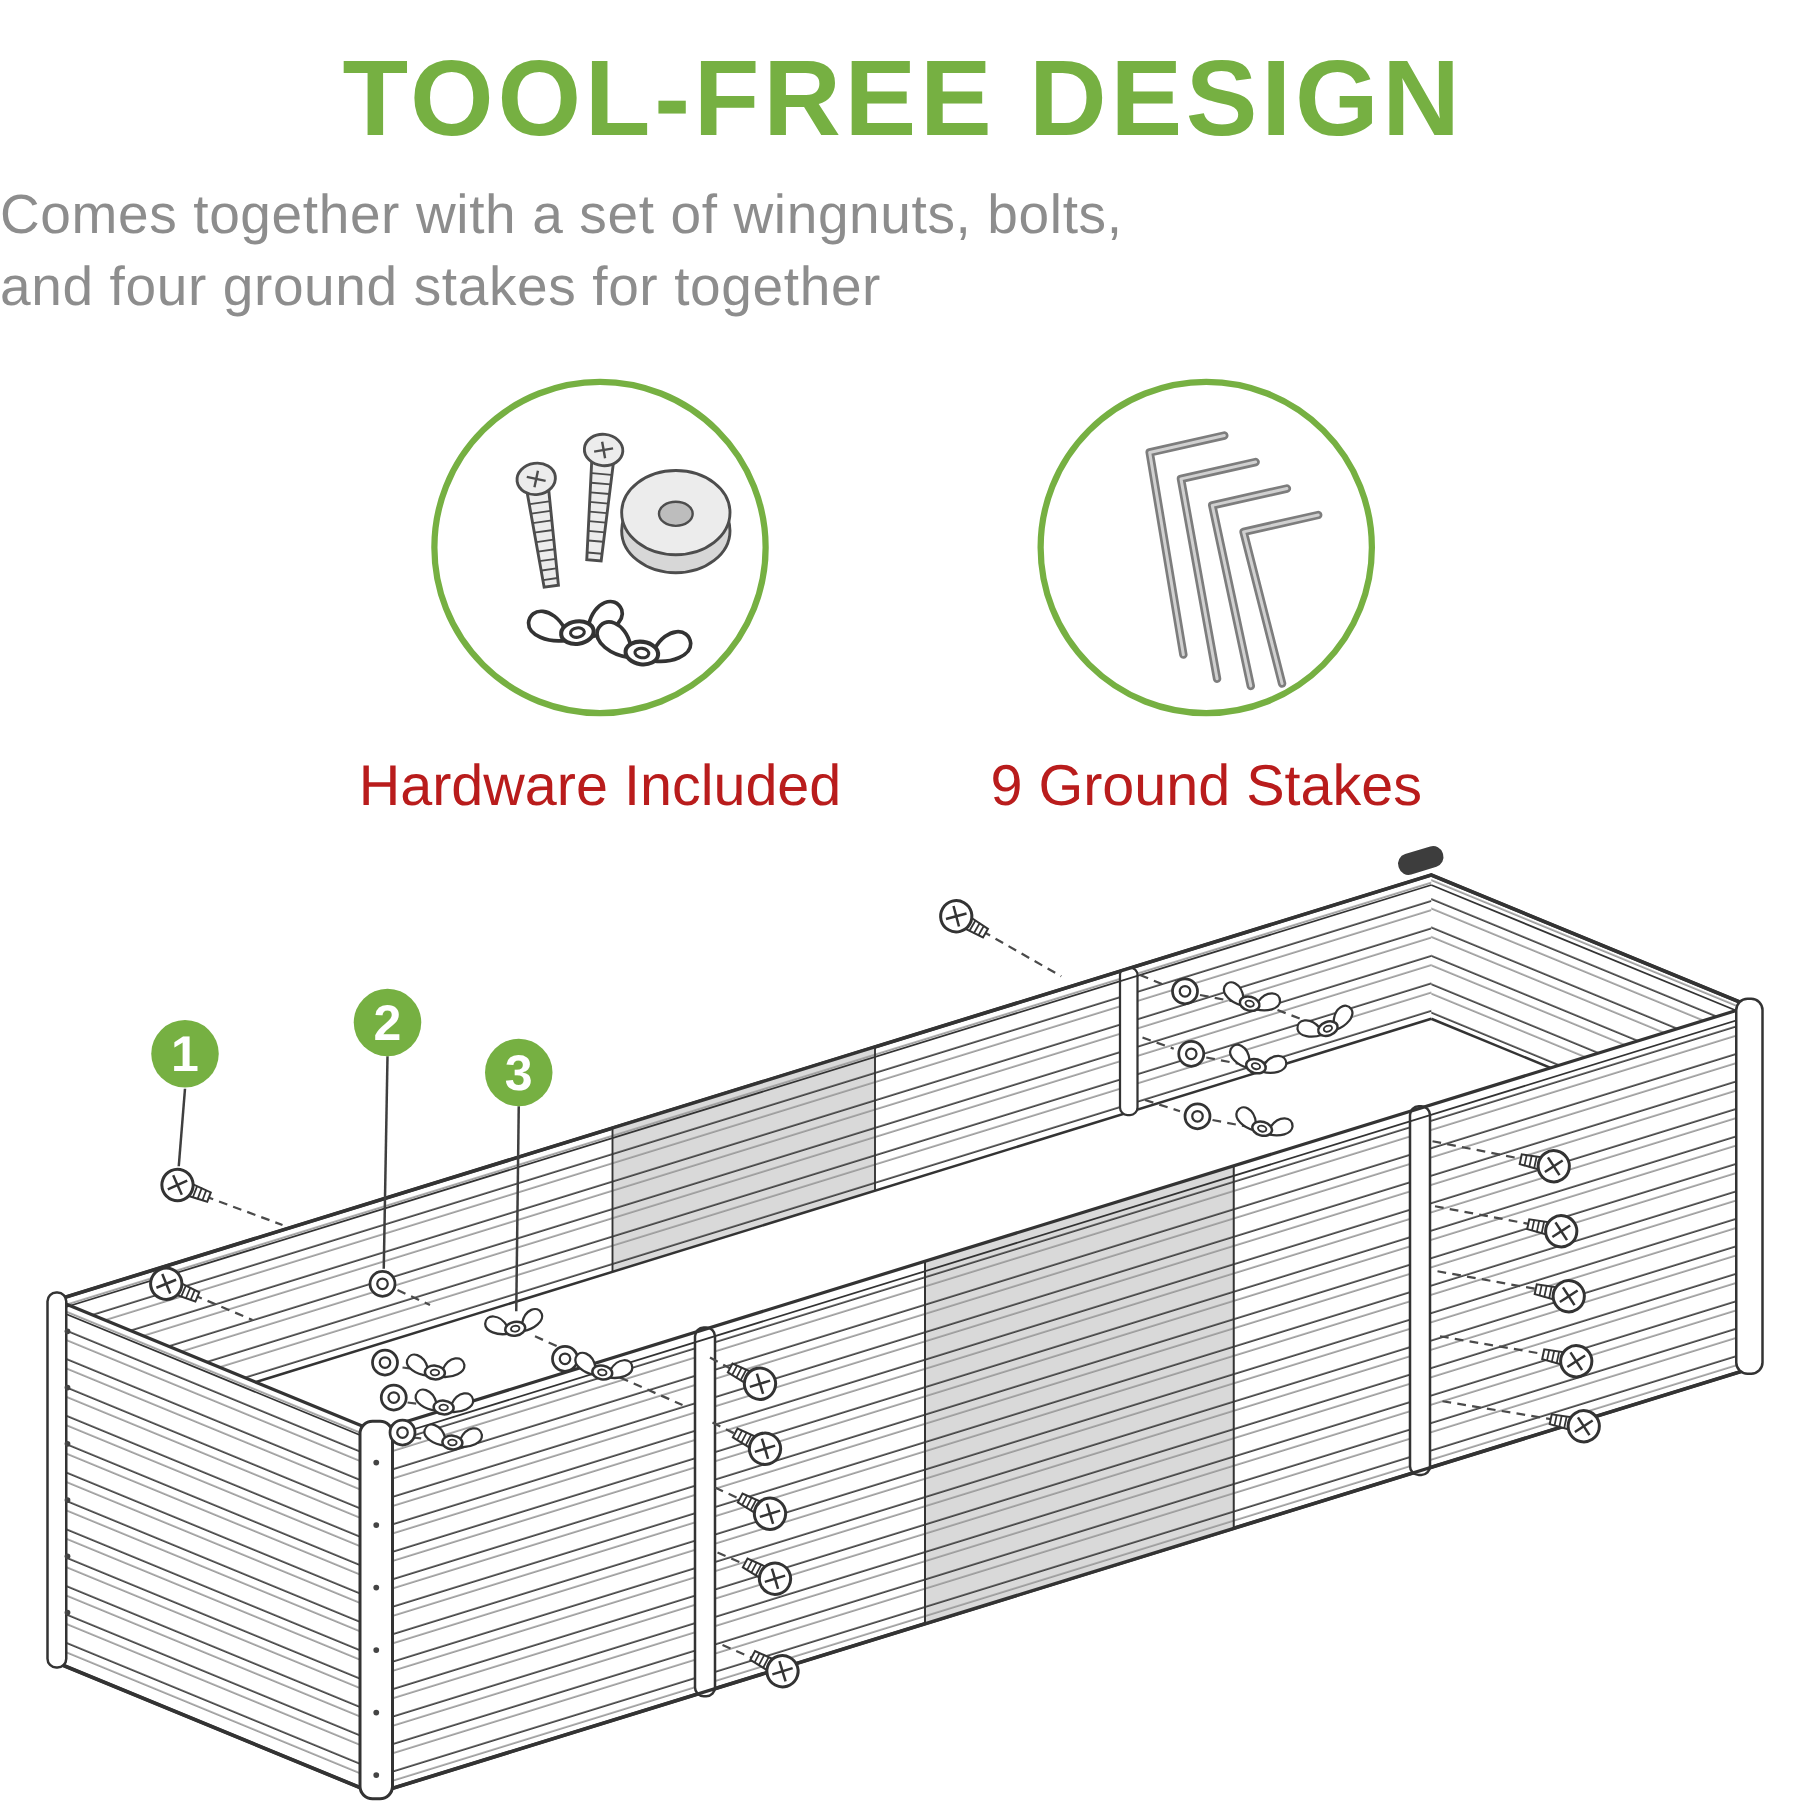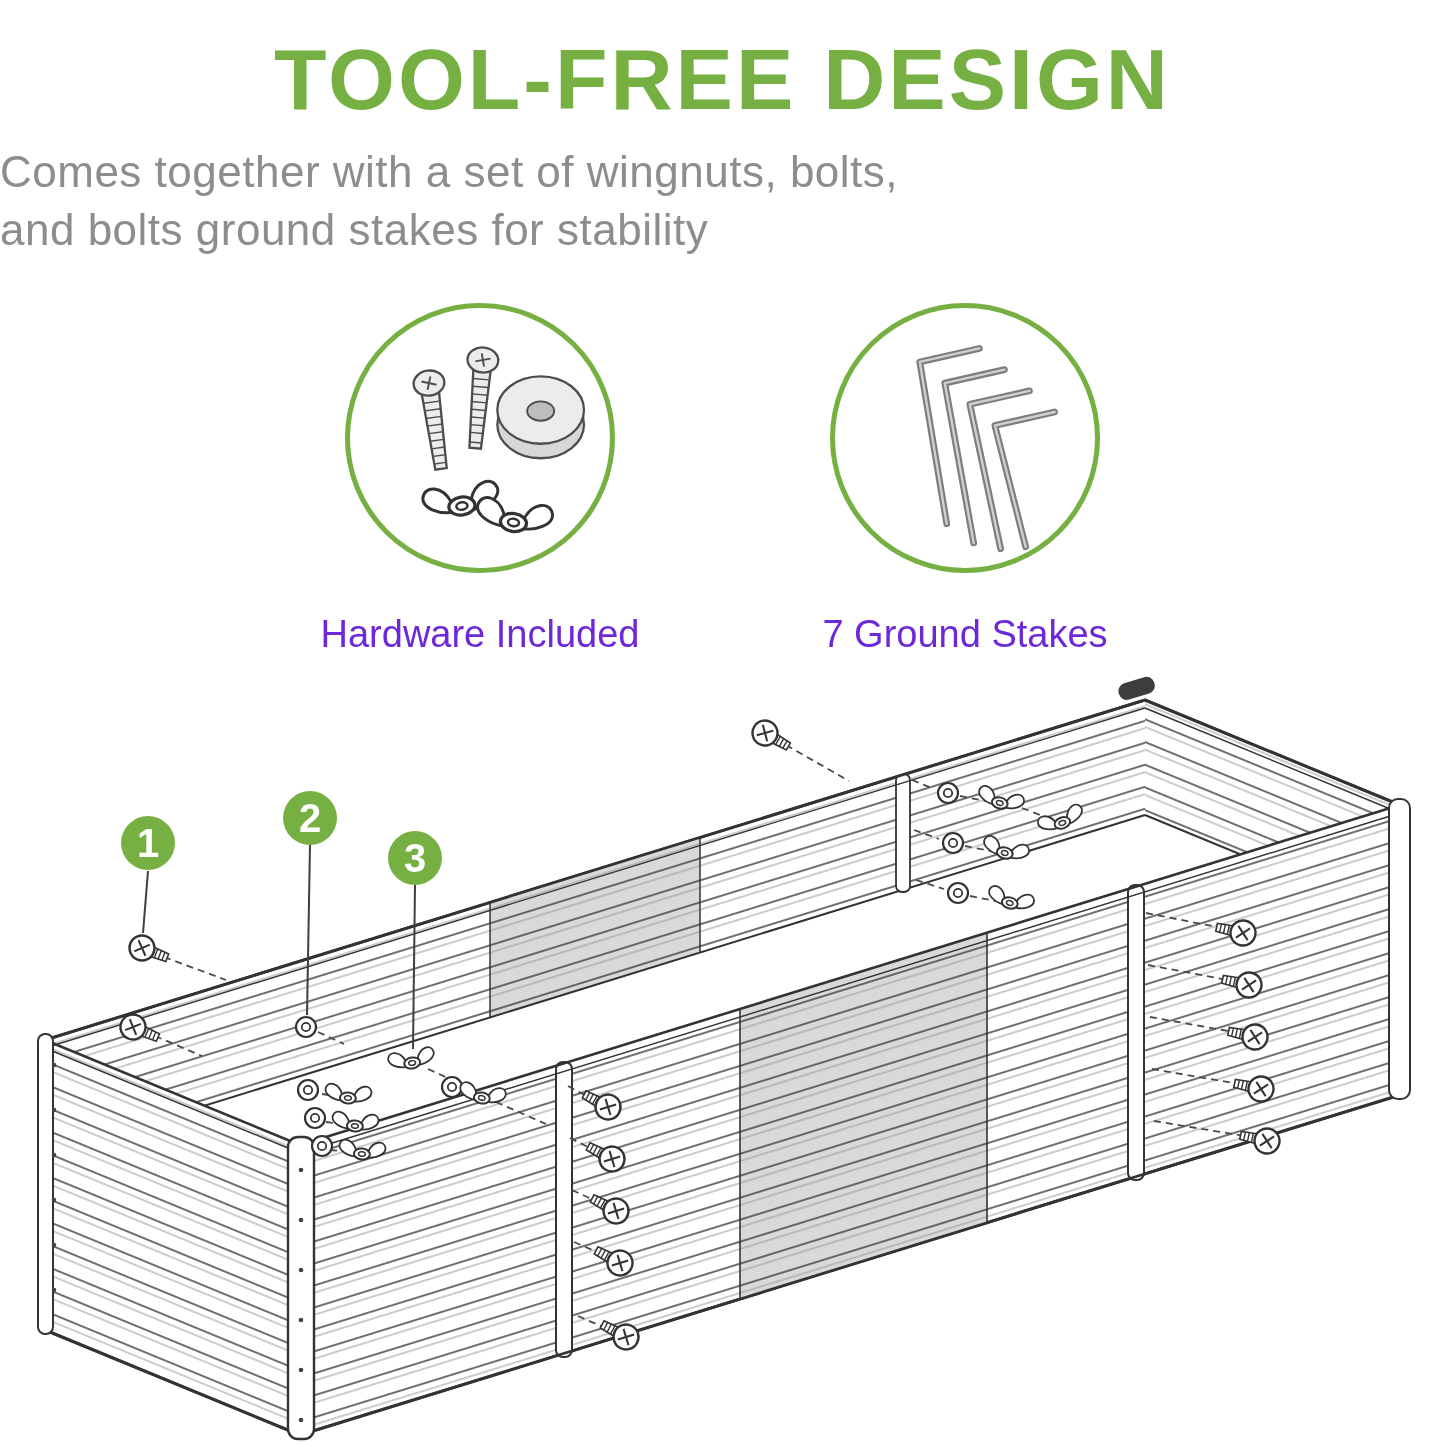--- a/index.html
+++ b/index.html
@@ -35,23 +35,23 @@
   .feature { display: flex; flex-direction: column; align-items: center; width: 270px; }
   .feature-circle {
     width: 270px; height: 270px;
     border: 5px solid #76b042;
     border-radius: 50%;
     background: #fff;
     display: flex; align-items: center; justify-content: center;
     overflow: hidden;
   }
   .feature-label {
-    margin-top: 40px;
-    font-size: 38px;
-    color: #6d28d9;
+    margin-top: 28px;
+    font-size: 46px;
+    color: #b91c1c;
     white-space: nowrap;
   }
   .diagram { position: absolute; left: 0; top: 675px; width: 1445px; height: 770px; }
   .defs-holder { position: absolute; width: 0; height: 0; overflow: hidden; }
 </style>
 </head>
 <body>
 
 <div class="page">
 
@@ -88,21 +88,21 @@
         <path d="M 6,-2 C 10,-13 21,-15 23,-7 C 24,-1 15,4 6,4 Z" stroke-width="1.8"></path>
         <ellipse cx="0" cy="1" rx="8" ry="5.5" stroke-width="2"></ellipse>
         <ellipse cx="0" cy="1" rx="3.4" ry="2.3" stroke-width="1.5"></ellipse>
       </g>
     </defs>
   </svg>
 
   <div class="title">TOOL-FREE DESIGN</div>
   <div class="subtitle">
     <div>Comes together with a set of wingnuts, bolts,</div>
-    <div>and bolts ground stakes for stability</div>
+    <div>and four ground stakes for together</div>
   </div>
 
   <div class="features">
 
     <div class="feature">
       <div class="feature-circle">
         <svg width="260" height="260" viewBox="0 0 270 270">
 
           <g transform="translate(82,78) rotate(-8)">
             <polygon points="-9,11 9,11 6,90 -6,90" fill="#ececec" stroke="#4d4d4d" stroke-width="2.4"></polygon>
@@ -165,21 +165,21 @@
             <path d="M150,42 L88,56 L116,224" stroke="#d0d0d0" stroke-width="2.5"></path>
             <path d="M176,64 L114,78 L144,244" stroke="#7d7d7d" stroke-width="7"></path>
             <path d="M176,64 L114,78 L144,244" stroke="#d0d0d0" stroke-width="2.5"></path>
             <path d="M202,86 L140,100 L172,250" stroke="#7d7d7d" stroke-width="7"></path>
             <path d="M202,86 L140,100 L172,250" stroke="#d0d0d0" stroke-width="2.5"></path>
             <path d="M228,108 L166,122 L198,248" stroke="#7d7d7d" stroke-width="7"></path>
             <path d="M228,108 L166,122 L198,248" stroke="#d0d0d0" stroke-width="2.5"></path>
           </g>
         </svg>
       </div>
-      <div class="feature-label">7 Ground Stakes</div>
+      <div class="feature-label">9 Ground Stakes</div>
     </div>
 
   </div>
 
   <svg class="diagram" viewBox="0 0 1445 770">
 
     <polygon points="45,365 1145,25 1400,130 1400,420 300,760 45,655" fill="#ffffff" stroke="#333333" stroke-width="3" stroke-linejoin="round"></polygon>
 
     <g clip-path="url(#openTop)">
       <polygon points="45,365 1145,25 1145,140 45,480" fill="url(#corrU)"></polygon>

